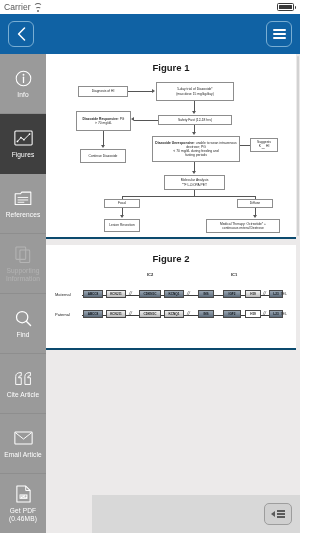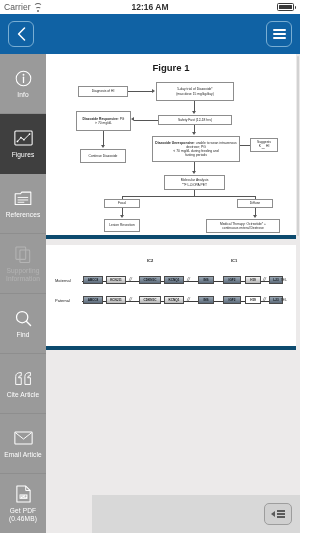--- a/index.html
+++ b/index.html
@@ -87,21 +87,21 @@
   .side-icon { width: 22px; height: 20px; display: flex; align-items: center; justify-content: center; }
   .side-icon svg { display: block; }
 
   
   .figpane {
     flex: 1 1 auto; background: #eceaea; overflow: hidden; position: relative;
     padding: 0; display: flex; flex-direction: column;
   }
   .fig-card {
     background: #ffffff; margin: 0 4px 0 0; padding: 8px 6px 10px 6px;
-    border-bottom: 4px solid #0c4a6e;
+    border-bottom: 2px solid #0c4a6e;
   }
   .fig-card + .fig-card { margin-top: 6px; }
   .fig-title { text-align: center; font-size: 9.5px; font-weight: bold; color: #1a1a1a; margin-bottom: 7px; }
 
   .scroll-track {
     position: absolute; right: 1px; top: 2px; width: 2px; height: 180px;
     background: #bdbdbd; border-radius: 1px; opacity: .55;
   }
 
   
@@ -167,21 +167,20 @@
 
   <div class="statusbar">
     <div class="sb-left">
       <span class="sb-carrier">Carrier</span>
       <span class="wifi-icon">
           <i></i>
           <i></i>
           <i></i>
         </span>
     </div>
-    <div class="sb-time">12:16 AM</div>
     <div class="battery">
       <div class="batt-body">
           <div class="batt-fill"></div>
         </div>
       <div class="batt-tip"></div>
     </div>
   </div>
 
   <div class="navbar">
     <div class="nav-btn">
@@ -355,20 +354,21 @@
 
           <div class="line arrow-v" style="left:195px; top:128px; height:8px;"></div>
           <div class="ahead down" style="left:193.1px; top:135px;"></div>
           <div class="fnode" style="left:146px; top:139px; width:74px; height:14px;">
             <span style="display:block;">Medical Therapy: Octreotide* +<br>continuous enteral Dextrose</span>
           </div>
         </div>
       </div>
 
       <div class="fig-card" style="height:105px;">
+        <div class="fig-title">Figure 2</div>
 
         <div class="chrom">
 
           <div class="ic-label" style="left:92px;">IC2</div>
           <div class="ic-label" style="left:176px;">IC1</div>
 
           <div class="chrom-row maternal">
             <div class="row-label">Maternal</div>
             <div class="chrom-line"></div>
             <div class="gene dark" style="left:28px; width:20px;">ABCC8</div>

